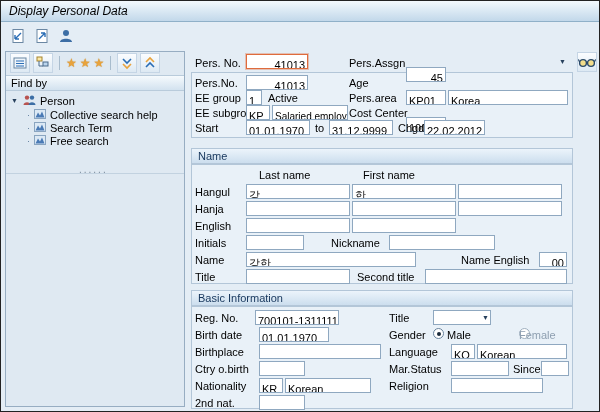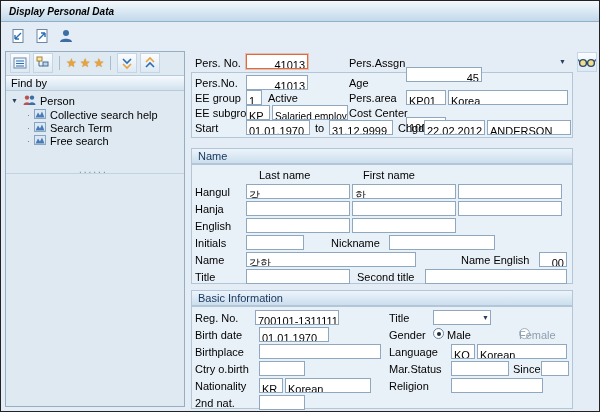--- a/index.html
+++ b/index.html
@@ -1,21 +1,21 @@
 <!DOCTYPE html>
 <html><head>
 <meta charset="utf-8">
 <style>
   *{margin:0;padding:0;box-sizing:border-box}
   html,body{background:#fff}
   body{font-family:"Liberation Sans",sans-serif;font-size:11px;color:#000}
   .window{position:relative;width:600px;height:412px;background:#e4edf5;border:1px solid #222;overflow:hidden}
   .abs{position:absolute}
   .titlebar{left:0;top:0;width:100%;height:21px;background:linear-gradient(#f3f9fd,#c2d8ea);border-bottom:1px solid #8fb0c8;display:flex;align-items:center;padding-left:8px}
-  .titlebar span{font-weight:bold;font-style:italic;font-size:10px}
+  .titlebar span{font-weight:normal;font-style:italic;font-size:12px}
   .maintoolbar{left:0;top:22px;width:100%;height:26px;display:flex;align-items:center;padding-left:8px;gap:6px}
   .icon-btn{width:20px;height:20px;display:flex;align-items:center;justify-content:center;border:1px solid #c5d5e5;background:linear-gradient(#fbfdff,#dde9f3);cursor:default}
   .icon-plain{width:18px;height:18px;display:flex;align-items:center;justify-content:center}
   .leftpanel{left:4px;top:50px;width:180px;height:356px;background:#dfe9f2;border:1px solid #97adc2}
   .ltoolbar{position:absolute;left:5px;top:51px;width:178px;height:22px;display:flex;align-items:center;gap:3px;padding-left:4px}
   .vsep{width:1px;height:14px;background:#a8bccd;margin:0 3px}
   .star{color:#e8a33d;font-size:12px;line-height:12px;text-shadow:0 0 1px #b97c1e}
   .findbybar{left:5px;top:74px;width:178px;height:16px;background:linear-gradient(#f6fafd,#d3e2ef);border-top:1px solid #b9cbdb;border-bottom:1px solid #b9cbdb;line-height:15px;padding-left:5px}
   .tree-label{white-space:nowrap}
   .dots{color:#7d8e9e;letter-spacing:2px;font-size:10px}
@@ -169,42 +169,41 @@
         <path d="M8.4 6.2 h1.2 M1.6 6 L0.4 3.4 M16.4 6 L17.6 3.4" stroke="#2a4a6a" stroke-width="1.2"></path>
       </svg>
   </div>
 
   
   <div class="box abs" style="left:190px;top:71px;width:382px;height:66px"></div>
 
   <div class="lbl abs" style="left:194px;top:75px">Pers.No.</div>
   <div class="fld num abs" style="left:245px;top:74px;width:62px">41013</div>
   <div class="lbl abs" style="left:348px;top:75px">Age</div>
-  <div class="fld num abs" style="left:405px;top:66px;width:76px">45</div>
+  <div class="fld num abs" style="left:405px;top:66px;width:40px">45</div>
 
   <div class="lbl abs" style="left:194px;top:90px">EE group</div>
   <div class="fld abs" style="left:245px;top:89px;width:16px">1</div>
   <div class="txt abs" style="left:267px;top:90px">Active</div>
   <div class="lbl abs" style="left:348px;top:90px">Pers.area</div>
   <div class="fld abs" style="left:405px;top:89px;width:40px">KP01</div>
   <div class="fld abs" style="left:447px;top:89px;width:120px">Korea</div>
 
   <div class="lbl abs" style="left:194px;top:105px">EE subgroup</div>
   <div class="fld abs" style="left:245px;top:104px;width:24px">KP</div>
   <div class="fld small abs" style="left:271px;top:104px;width:76px">Salaried employee</div>
   <div class="lbl abs" style="left:348px;top:105px">Cost Center</div>
   <div class="fld abs" style="left:405px;top:116px;width:40px">1000</div>
 
   <div class="lbl abs" style="left:194px;top:120px">Start</div>
   <div class="fld abs" style="left:245px;top:119px;width:64px">01.01.1970</div>
   <div class="lbl abs" style="left:314px;top:120px">to</div>
   <div class="fld abs" style="left:328px;top:119px;width:64px">31.12.9999</div>
   <div class="lbl abs" style="left:397px;top:120px">Chgd</div>
   <div class="fld abs" style="left:423px;top:119px;width:61px">22.02.2012</div>
-  <div class="fld abs" style="left:486px;top:119px;width:84px">ANDERSON</div>
 
   
   <div class="sechdr abs" style="left:190px;top:147px;width:382px">Name</div>
   <div class="box abs" style="left:190px;top:163px;width:382px;height:120px"></div>
 
   <div class="lbl abs" style="left:258px;top:167px">Last name</div>
   <div class="lbl abs" style="left:362px;top:167px">First name</div>
 
   <div class="lbl abs" style="left:194px;top:184px">Hangul</div>
   <div class="fld abs" style="left:245px;top:183px;width:104px">강</div>

